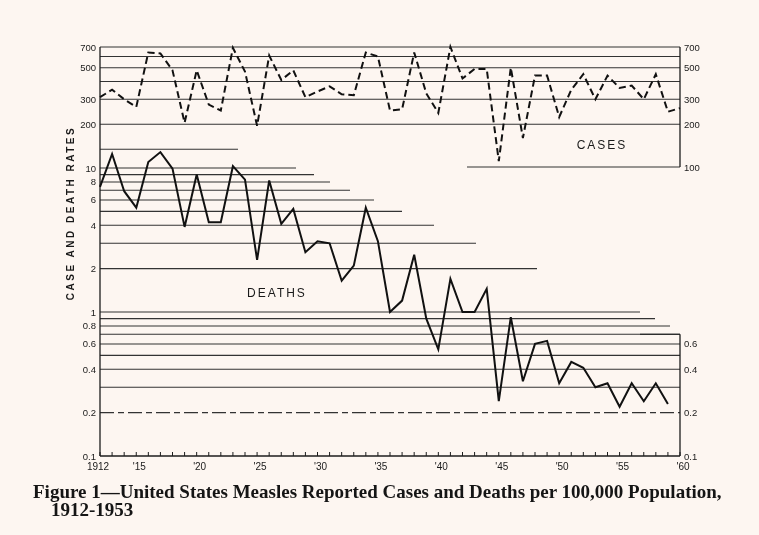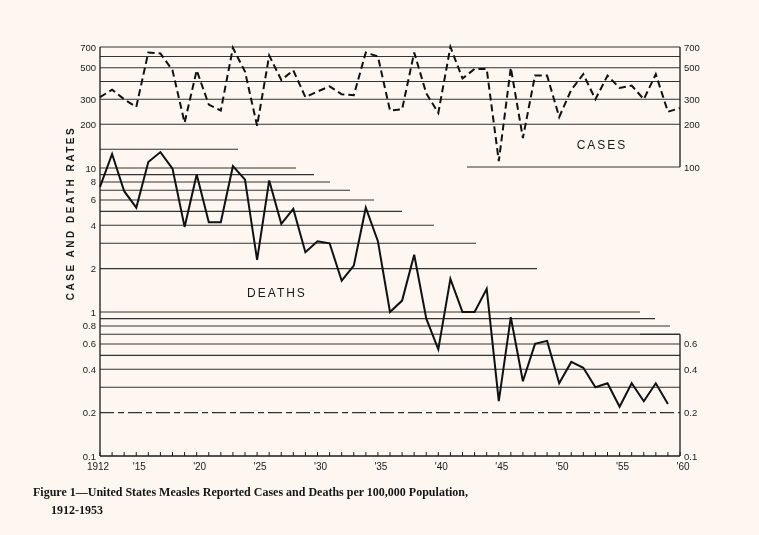--- a/index.html
+++ b/index.html
@@ -10,21 +10,21 @@
     position: relative;
     overflow: hidden;
   }
   #chart-svg { position: absolute; left: 0; top: 0; }
   .caption {
     position: absolute;
     left: 33px; top: 483px;
     width: 720px;
     font-family: "Liberation Serif", serif;
     font-weight: bold;
-    font-size: 12px;
+    font-size: 19px;
     line-height: 18px;
     color: #151515;
   }
   .caption .line2 { padding-left: 18px; display: block; }
   .lbl { font-family: "Liberation Sans", sans-serif; fill: #1a1a1a; }
 </style>
 </head>
 <body>
 
 <svg id="chart-svg" width="759" height="480" viewBox="0 0 759 480" xmlns="http://www.w3.org/2000/svg">

